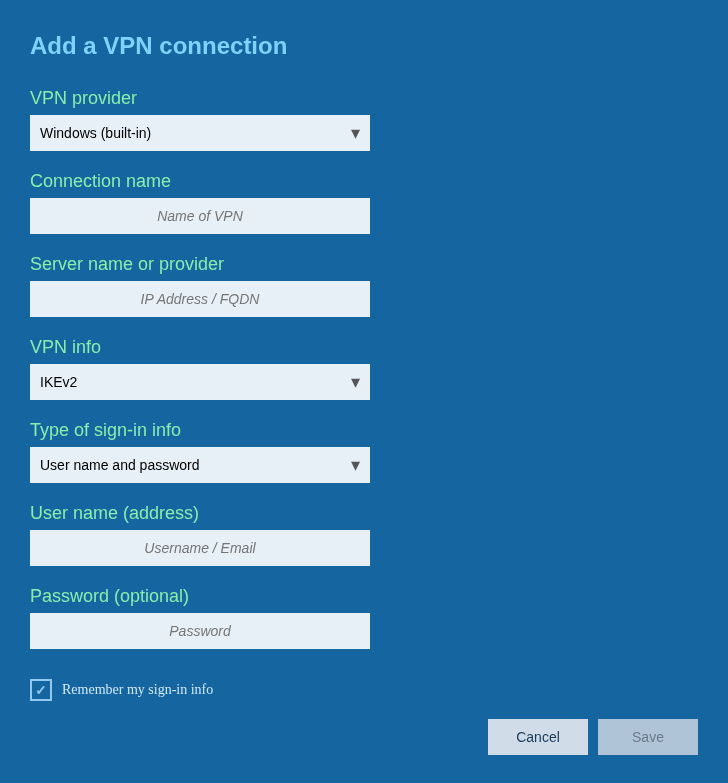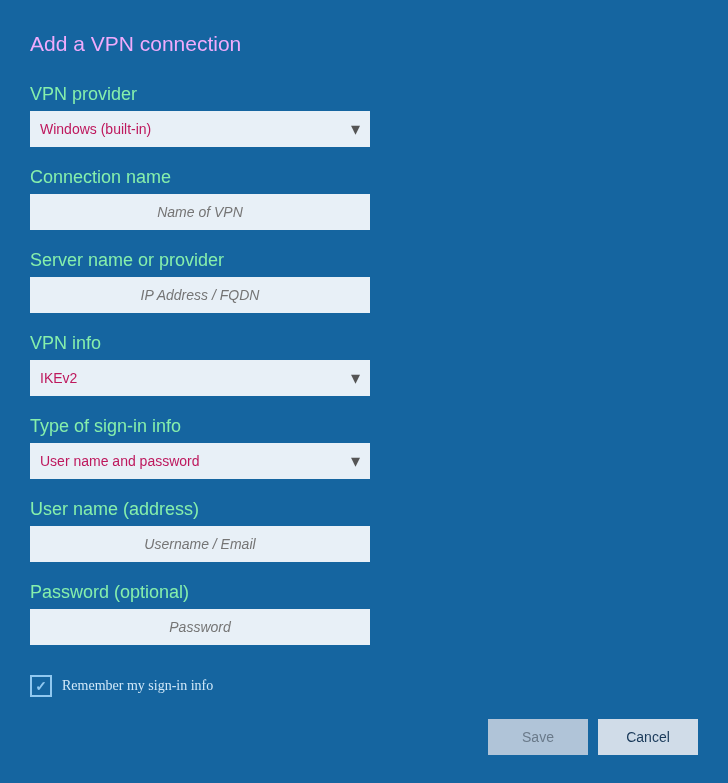--- a/index.html
+++ b/index.html
@@ -22,23 +22,23 @@
       background-color: #1565a0;
       width: 728px;
       height: 783px;
       padding: 32px 30px 30px 30px;
       position: relative;
       display: flex;
       flex-direction: column;
     }
 
     .dialog-title {
-      color: #f0abfc;
-      font-size: 21px;
-      font-weight: 400;
+      color: #7dd3fc;
+      font-size: 24px;
+      font-weight: 700;
       margin-bottom: 28px;
     }
 
     .field-group {
       margin-bottom: 20px;
     }
 
     .field-label {
       color: #86efac;
       font-size: 18px;
@@ -53,21 +53,21 @@
     }
 
     .select-wrapper select {
       width: 100%;
       height: 100%;
       background-color: #e8f0f7;
       border: none;
       outline: none;
       padding: 0 36px 0 10px;
       font-size: 14px;
-      color: #be185d;
+      color: #000000;
       appearance: none;
       cursor: pointer;
     }
 
     .select-arrow {
       position: absolute;
       right: 10px;
       top: 50%;
       transform: translateY(-50%);
       color: #555;
@@ -243,17 +243,17 @@
 
   <div class="checkbox-row">
     <div class="checkbox-container">
       <input type="checkbox" checked="" style="">
       <div class="checkmark"></div>
     </div>
     <span class="checkbox-label">Remember my sign-in info</span>
   </div>
 
   <div class="button-row">
+    <button class="btn btn-cancel">Cancel</button>
     <button class="btn btn-save">Save</button>
-    <button class="btn btn-cancel">Cancel</button>
   </div>
 
 </div>
 
 </body></html>

